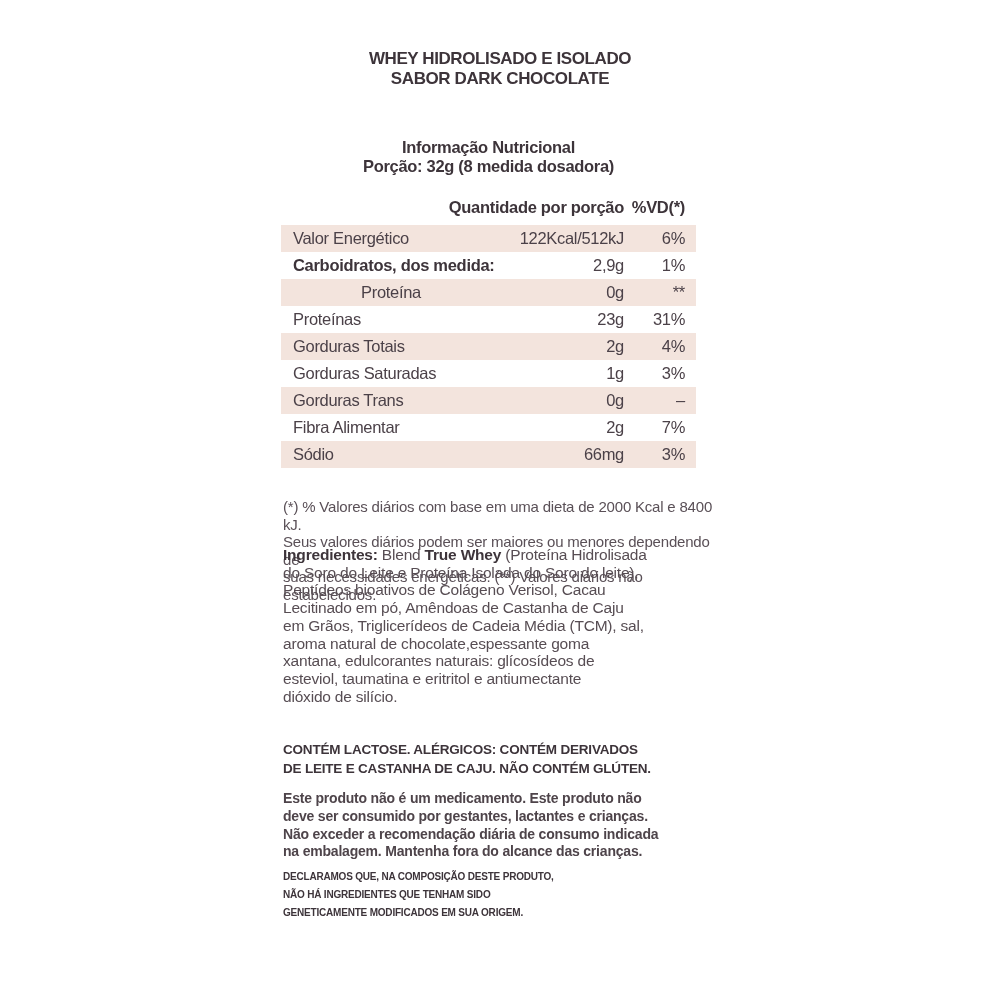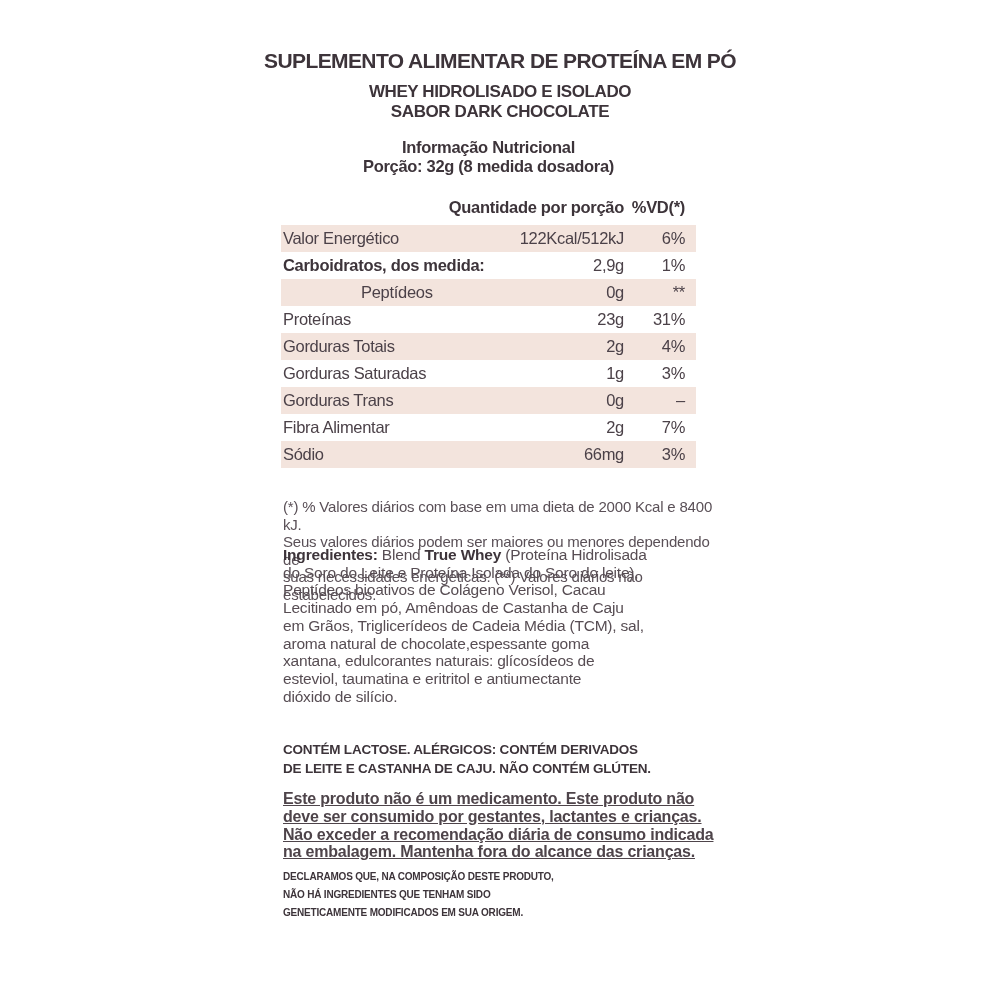--- a/index.html
+++ b/index.html
@@ -25,45 +25,44 @@
   .info-line{font-size:16.5px;font-weight:bold;letter-spacing:-0.3px;line-height:18.5px;}
 
   
   .ntable{position:absolute;top:197px;left:281px;width:415px;color:var(--table-text);font-size:16.5px;letter-spacing:-0.3px;}
   .thead{display:flex;font-weight:bold;color:var(--heading);height:22px;line-height:20px;margin-bottom:6px;}
   .thead-qty{flex:1;text-align:right;}
   .thead-dv{width:72px;text-align:right;padding-right:11px;flex:0 0 auto;margin-left:0;}
   .trow{display:flex;height:27px;line-height:27px;}
   .trow.shaded{background:var(--shaded);}
   .trow.bold .c-label{font-weight:bold;color:var(--heading);}
-  .c-label{flex:1;text-align:left;padding-left:2px;white-space:nowrap;}
+  .c-label{flex:1;text-align:left;padding-left:12px;white-space:nowrap;}
   .trow.indent .c-label{padding-left:80px;}
   .c-value{width:125px;text-align:right;flex:0 0 auto;}
   .c-dv{width:72px;text-align:right;padding-right:11px;flex:0 0 auto;}
 
   
   .footnote{position:absolute;top:498px;left:283px;width:445px;font-size:15px;line-height:17.5px;
     color:var(--footnote);white-space:pre-line;letter-spacing:-0.2px;}
   .ingredients{position:absolute;top:546px;left:283px;width:440px;font-size:15.5px;line-height:17.7px;
     color:var(--body-text);white-space:pre-line;letter-spacing:-0.2px;}
   .ingredients .b{font-weight:bold;color:var(--heading);}
   .allergen{position:absolute;top:740px;left:283px;width:440px;font-size:13.5px;line-height:19px;
     font-weight:bold;color:var(--heading);white-space:pre-line;letter-spacing:-0.2px;}
-  .warning{position:absolute;top:790px;left:283px;width:460px;font-size:16px;line-height:17.8px;
-    font-weight:bold;color:#4e444a;white-space:pre-line;letter-spacing:-0.2px;text-decoration:underline;}
+  .warning{position:absolute;top:790px;left:283px;width:460px;font-size:14px;line-height:17.8px;
+    font-weight:bold;color:#4e444a;white-space:pre-line;letter-spacing:-0.2px;}
   .declaration{position:absolute;top:868px;left:283px;width:460px;font-size:10px;line-height:17.8px;
     font-weight:bold;color:var(--heading);white-space:pre-line;letter-spacing:-0.2px;}
 </style>
 </head>
 <body>
 
 <div class="page">
 
   <div class="header-block">
-    <div class="main-title">SUPLEMENTO ALIMENTAR DE PROTEÍNA EM PÓ</div>
     <div class="sub-title">WHEY HIDROLISADO E ISOLADO</div>
     <div class="sub-title">SABOR DARK CHOCOLATE</div>
   </div>
 
   <div class="info-block">
     <div class="info-line">Informação Nutricional</div>
     <div class="info-line">Porção: 32g (8 medida dosadora)</div>
   </div>
 
   <div class="ntable">
@@ -76,21 +75,21 @@
       <span class="c-label">Valor Energético</span>
       <span class="c-value">122Kcal/512kJ</span>
       <span class="c-dv">6%</span>
     </div>
         <div class="trow bold">
       <span class="c-label">Carboidratos, dos medida:</span>
       <span class="c-value">2,9g</span>
       <span class="c-dv">1%</span>
     </div>
         <div class="trow shaded indent">
-      <span class="c-label">Peptídeos</span>
+      <span class="c-label">Proteína</span>
       <span class="c-value">0g</span>
       <span class="c-dv">**</span>
     </div>
         <div class="trow">
       <span class="c-label">Proteínas</span>
       <span class="c-value">23g</span>
       <span class="c-dv">31%</span>
     </div>
         <div class="trow shaded">
       <span class="c-label">Gorduras Totais</span>

